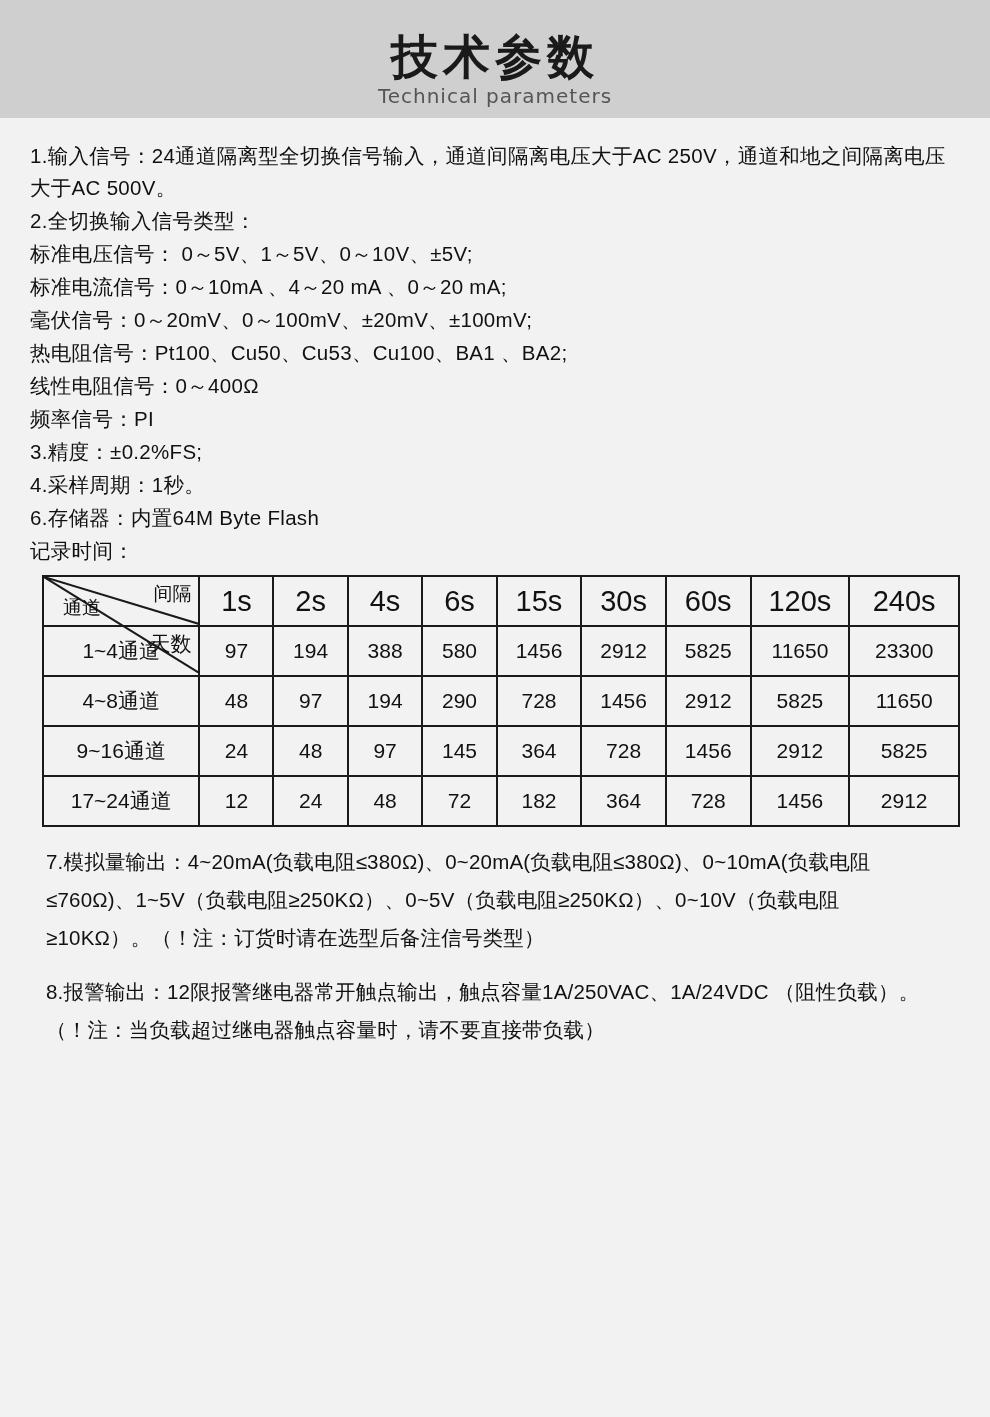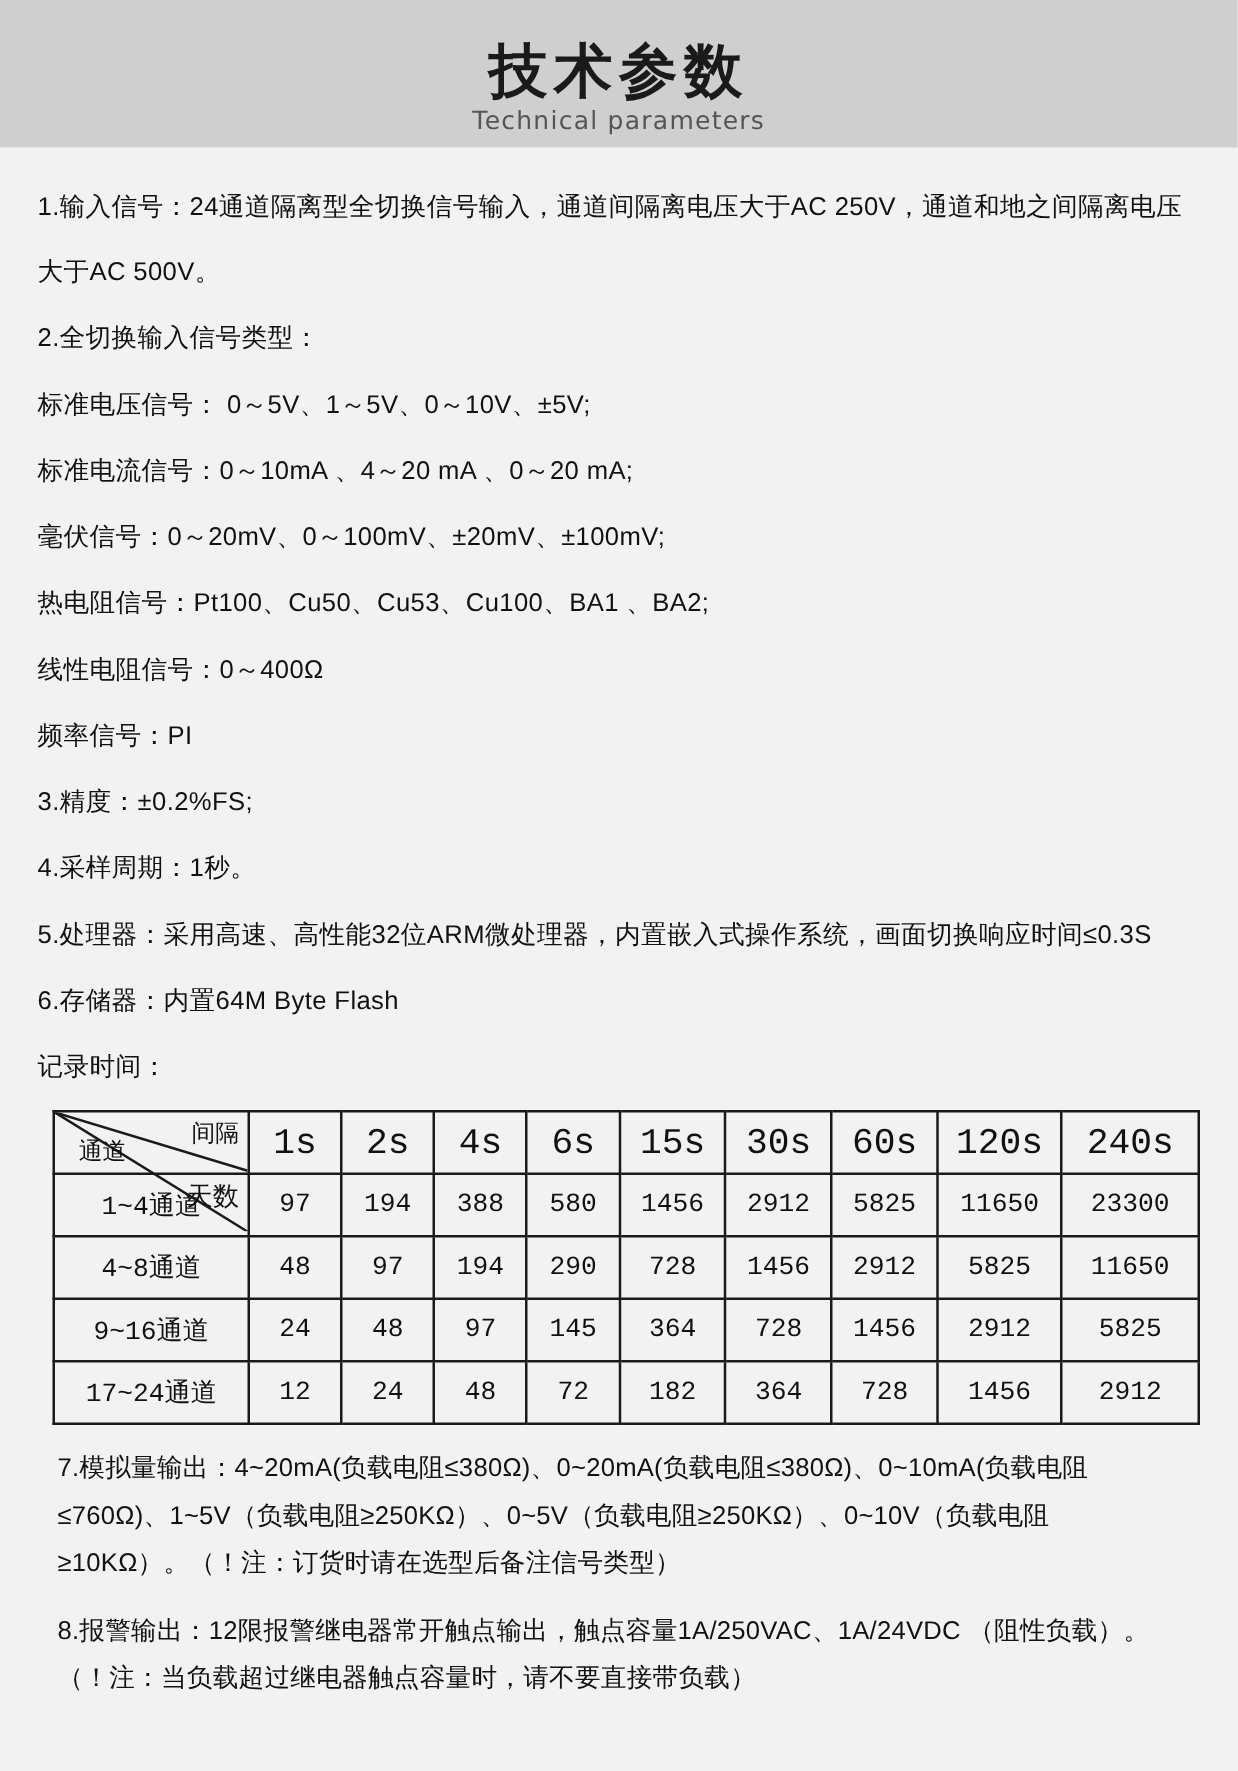--- a/index.html
+++ b/index.html
@@ -44,33 +44,32 @@
     letter-spacing: 1px;
     margin-top: 2px;
     font-family: "DejaVu Sans", sans-serif;
   }
   .content {
     padding: 22px 30px 0 30px;
     box-sizing: border-box;
   }
   .para {
     font-size: 20.5px;
-    line-height: 52px;
+    line-height: 32px;
     color: #111;
     margin: 0 0 1px 0;
     letter-spacing: 0.3px;
   }
   .spec-table-wrap {
     margin: 8px 0 6px 12px;
   }
   table.spec-table {
     border-collapse: collapse;
     table-layout: fixed;
     font-size: 21px;
-    font-family: Liberation Mono, monospace;
   }
   table.spec-table td, table.spec-table th {
     border: 2px solid #1a1a1a;
     text-align: center;
     vertical-align: middle;
     font-weight: normal;
     color: #111;
     height: 48px;
     padding: 0 4px;
   }
@@ -139,21 +138,20 @@
     <p class="para">1.输入信号：24通道隔离型全切换信号输入，通道间隔离电压大于AC 250V，通道和地之间隔离电压大于AC 500V。</p>
     <p class="para">2.全切换输入信号类型：</p>
     <p class="para">标准电压信号： 0～5V、1～5V、0～10V、±5V;</p>
     <p class="para">标准电流信号：0～10mA 、4～20 mA 、0～20 mA;</p>
     <p class="para">毫伏信号：0～20mV、0～100mV、±20mV、±100mV;</p>
     <p class="para">热电阻信号：Pt100、Cu50、Cu53、Cu100、BA1 、BA2;</p>
     <p class="para">线性电阻信号：0～400Ω</p>
     <p class="para">频率信号：PI</p>
     <p class="para">3.精度：±0.2%FS;</p>
     <p class="para">4.采样周期：1秒。</p>
-    <p class="para">5.处理器：采用高速、高性能32位ARM微处理器，内置嵌入式操作系统，画面切换响应时间≤0.3S</p>
     <p class="para">6.存储器：内置64M Byte Flash</p>
     <p class="para">记录时间：</p>
 
     <div class="spec-table-wrap">
       <table class="spec-table">
         <thead>
           <tr>
             <td class="corner">
               <svg class="diag" viewBox="0 0 152 94" preserveAspectRatio="none">
                 <line x1="0" y1="0" x2="152" y2="46" stroke="#1a1a1a" stroke-width="2"></line>

